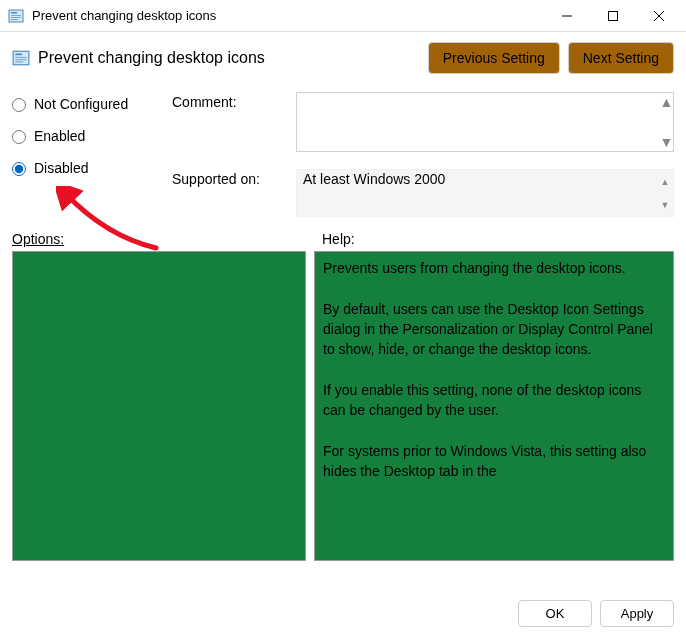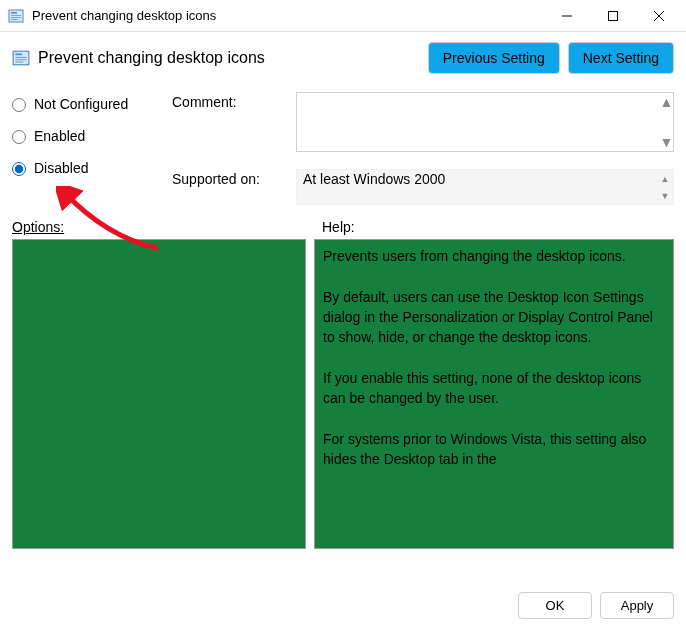--- a/index.html
+++ b/index.html
@@ -59,21 +59,21 @@
       width: 18px;
       height: 18px;
       margin-right: 8px;
       flex-shrink: 0;
     }
     .policy-title {
       flex: 1;
       font-size: 16px;
     }
     .nav-btn {
-      background: #0ea5e9;
+      background: #a16207;
       border: 1px solid #cfcfcf;
       border-radius: 4px;
       padding: 7px 14px;
       margin-left: 8px;
       font-size: 14px;
       cursor: pointer;
     }
     .mid-section {
       display: flex;
       padding: 0 12px;
@@ -113,21 +113,21 @@
       height: 60px;
       padding: 4px;
       font-size: 14px;
       resize: none;
       width: 100%;
       font-family: inherit;
     }
     .supported-box {
       border: 1px solid #f0f0f0;
       background: #f5f5f5;
-      height: 36px;
+      height: 48px;
       padding: 1px 6px;
       font-size: 14px;
       width: 100%;
       display: flex;
       align-items: flex-start;
       position: relative;
     }
     .spin {
       position: absolute;
       right: 0;
@@ -162,21 +162,21 @@
       background: #15803d;
       overflow: auto;
       padding: 6px 8px;
       font-size: 14px;
       line-height: 1.45;
     }
     .options-panel { width: 294px; height: 310px; }
     .help-panel { flex: 1; height: 310px; white-space: pre-wrap; }
     .footer {
       position: absolute;
-      bottom: 20px;
+      bottom: 12px;
       right: 12px;
       display: flex;
       gap: 8px;
     }
     .footer button {
       min-width: 74px;
       padding: 5px 14px;
       border: 1px solid #cfcfcf;
       border-radius: 4px;
       background: #fff;

